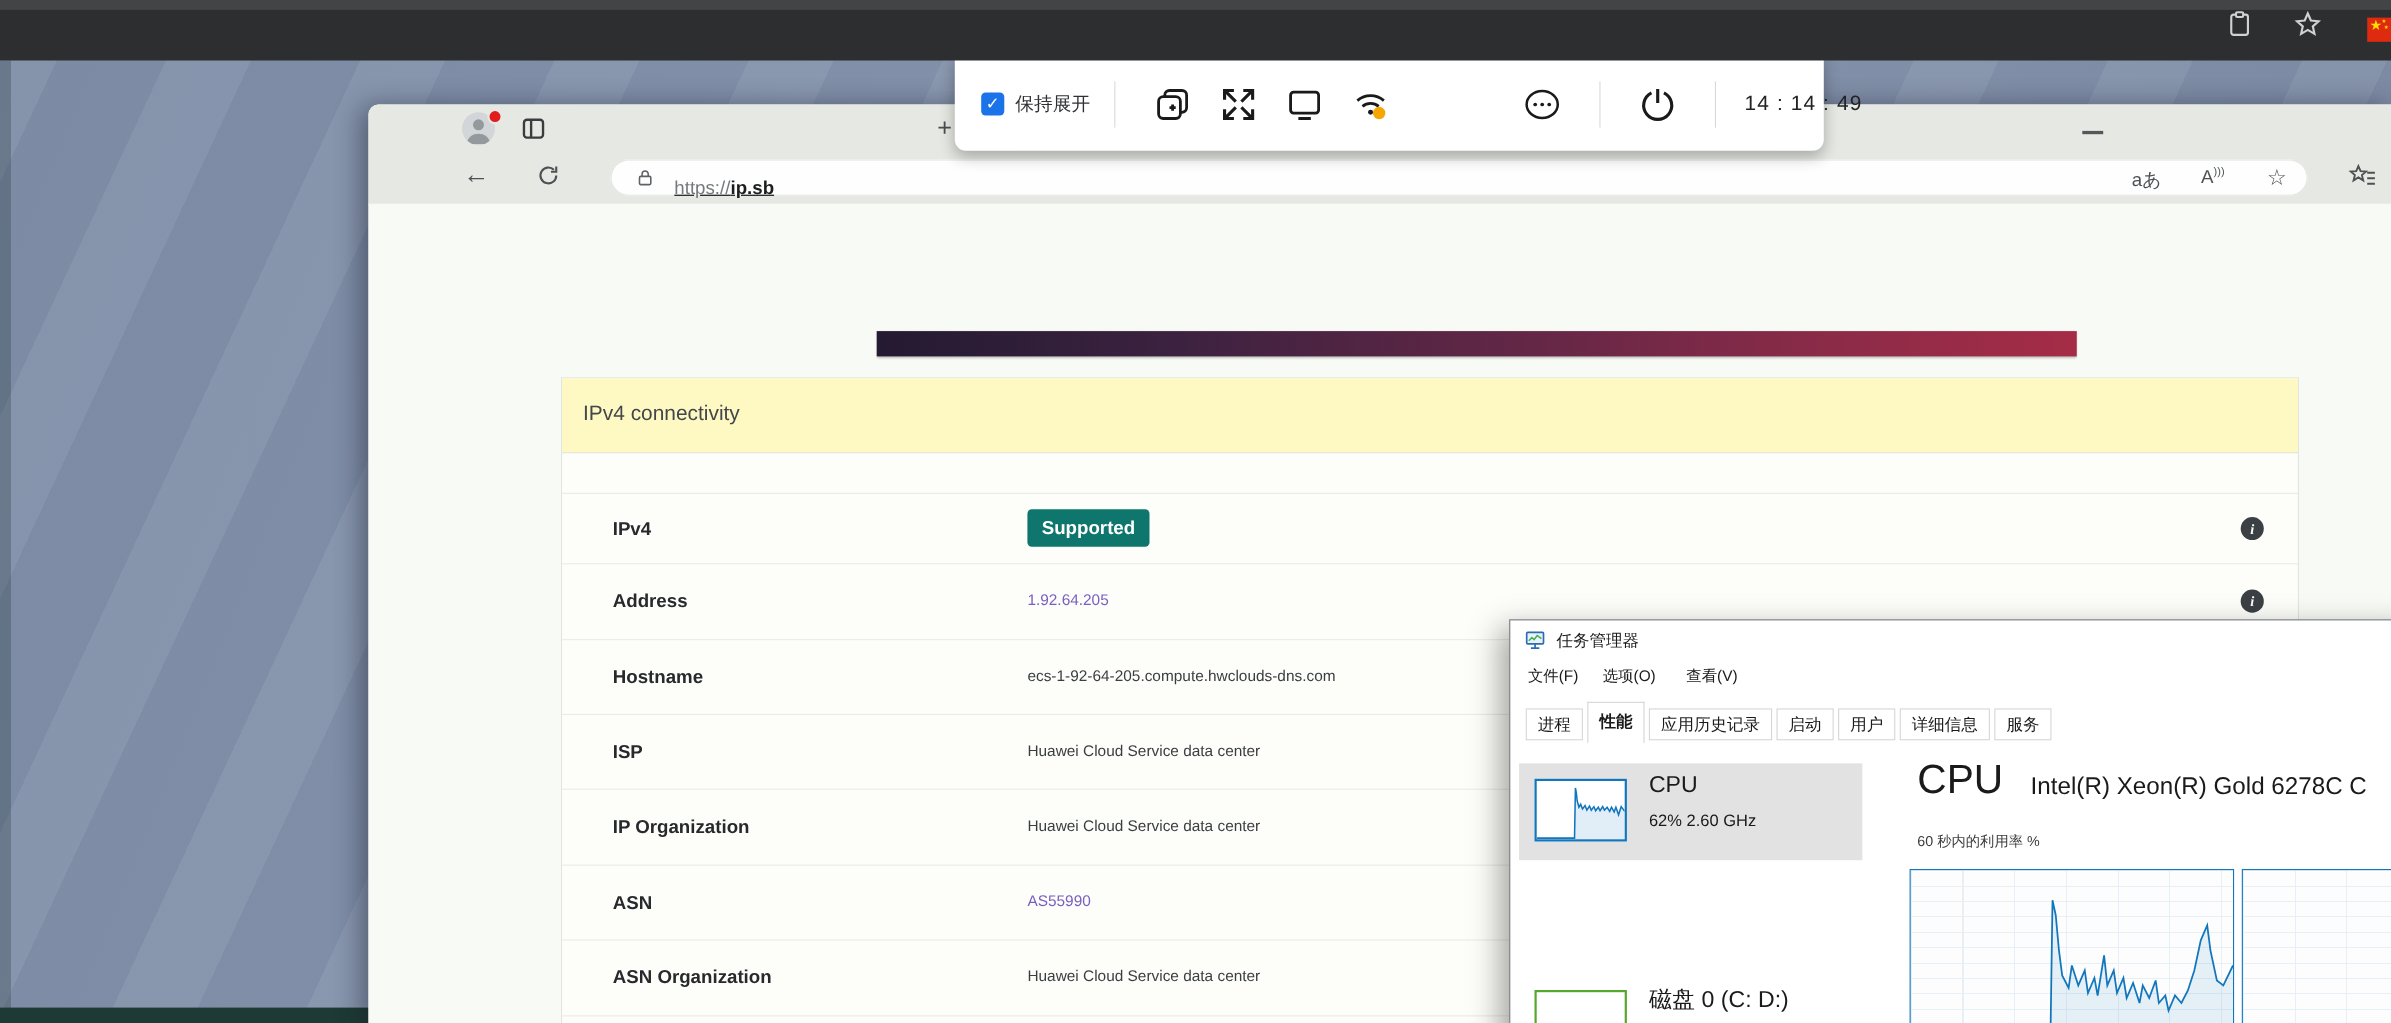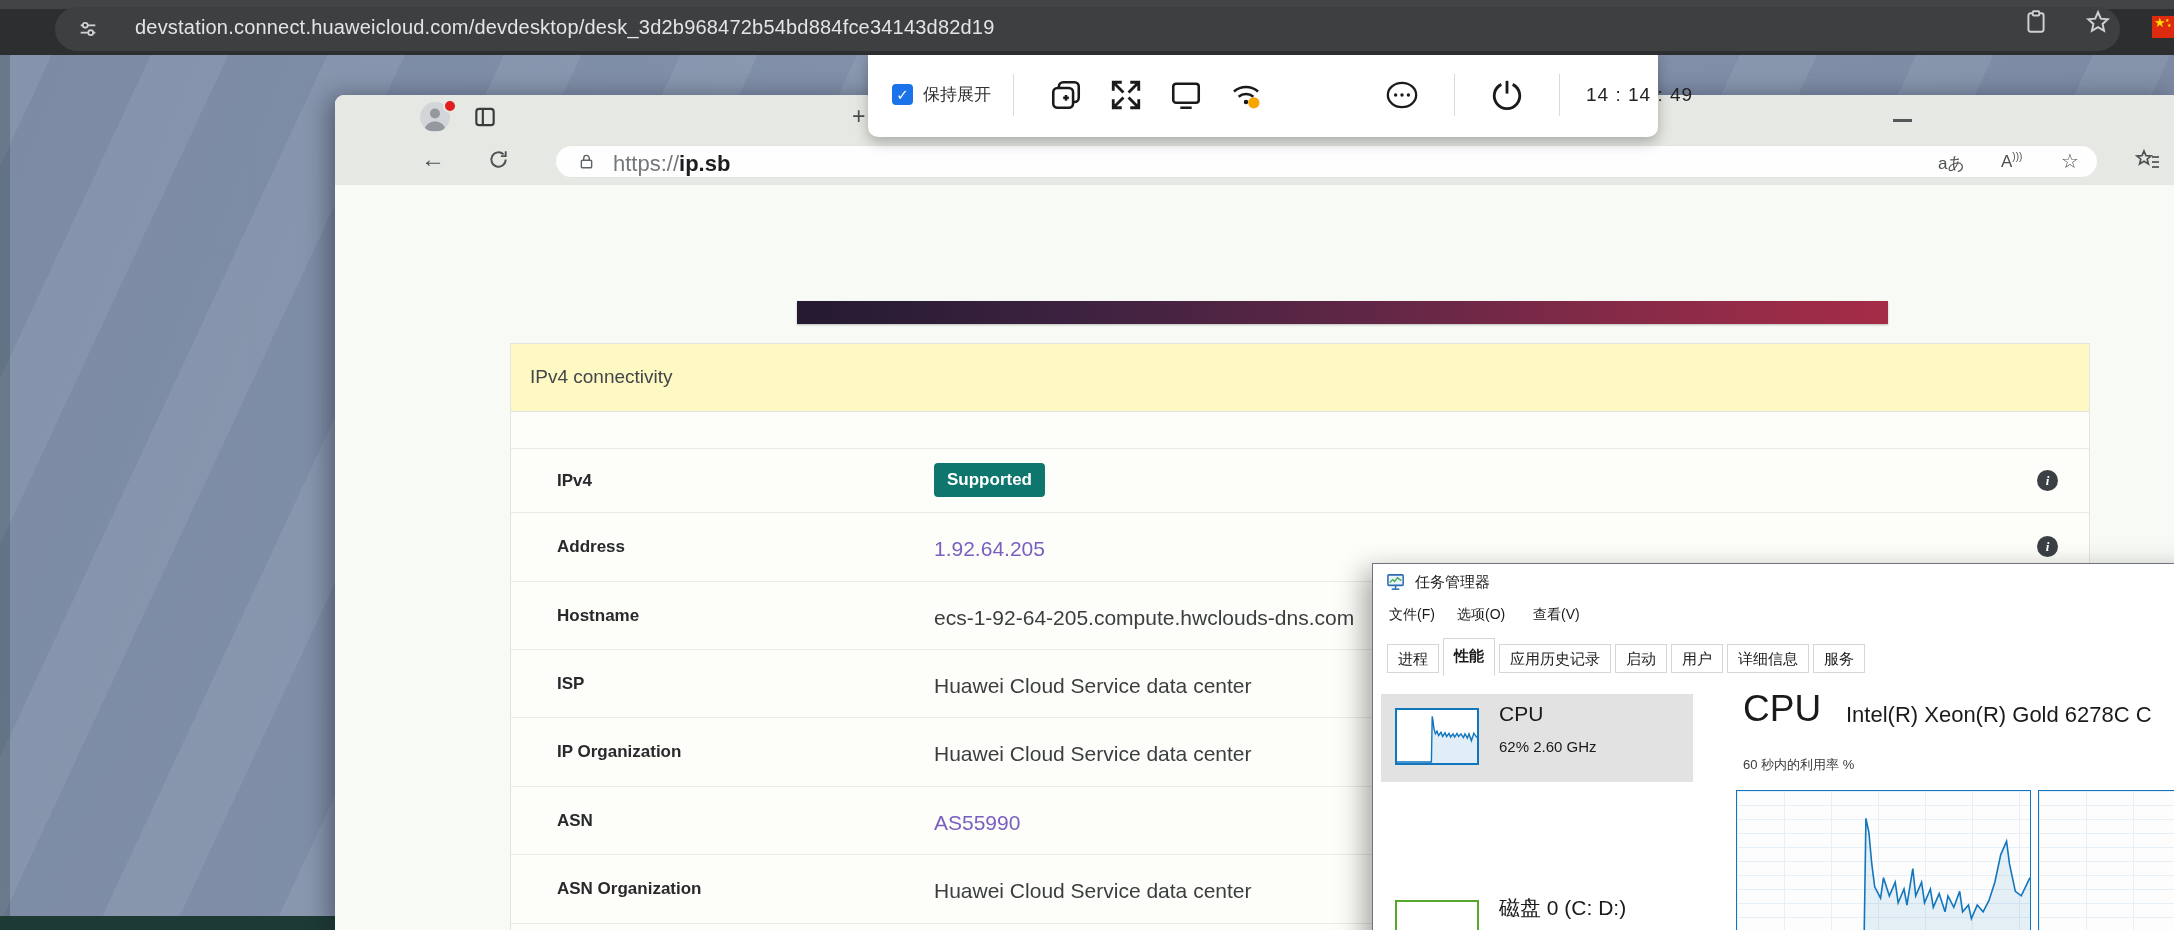--- a/index.html
+++ b/index.html
@@ -41,39 +41,39 @@
     font-size:12px;font-weight:bold;font-style:italic;text-align:center;line-height:22px;}
   .tab-title{position:absolute;left:48px;top:11px;width:238px;font-size:15px;color:#3c3f42;white-space:nowrap;overflow:hidden;}
   .tab-close{position:absolute;left:292px;top:9px;font-size:17px;color:#5a5d60;cursor:default;}
   .new-tab{position:absolute;left:517px;top:8px;font-size:23px;color:#4a4d50;}
   .win-minimize{position:absolute;left:1558px;top:24px;width:19px;height:3px;background:#55585a;}
 
   .nav-bar{position:absolute;left:0;top:44px;width:100%;height:46px;background:#e6e9e3;border-bottom:1px solid #d5d8d1;}
   .nav-ico{position:absolute;top:9px;color:#4e5154;}
   .url-field{position:absolute;left:220px;top:6px;width:1543px;height:33px;background:#fdfefd;border-radius:17px;box-shadow:inset 0 0 0 1px #e2e4df;}
   .lock{position:absolute;left:22px;top:7px;width:19px;height:19px;color:#5f6368;}
-  .url-text{position:absolute;left:58px;top:6px;font-size:22px;white-space:nowrap;}
+  .url-text{position:absolute;left:58px;top:16px;font-size:17px;white-space:nowrap;text-decoration:underline;}
   .url-scheme{color:#74787c;}
   .url-host{color:#1b1d1f;font-weight:700;}
   .field-ico{position:absolute;top:6px;font-size:17px;color:#4e5154;}
   .collections{position:absolute;left:1800px;top:9px;width:26px;height:26px;color:#4e5154;}
 
   
   .page{position:absolute;left:0;top:90px;width:100%;height:745px;background:#f8faf5;overflow:hidden;}
   .banner{position:absolute;left:462px;top:116px;width:1091px;height:23px;
     background:linear-gradient(to right,#241a31,#3c2240,#63274626,#652746,#8c2b48,#a52c47);
     background:linear-gradient(to right,#241a31 0%,#3c2240 25%,#652746 55%,#8c2b48 80%,#a52c47 100%);
     box-shadow:0 1px 2px rgba(0,0,0,0.25);}
   .card{position:absolute;left:175px;top:158px;width:1578px;height:690px;background:#fdfef9;border:1px solid #e2e5df;}
   .card-header{height:67px;background:#fef9c3;border-bottom:1px solid #e2e5df;position:relative;}
   .card-title{position:absolute;left:19px;top:22px;font-size:19px;color:#43464a;}
   .ip-table{margin-top:36px;border-top:1px solid #e9ebe5;}
   .ip-row{position:relative;border-bottom:1px solid #e9ebe5;}
   .ip-label{position:absolute;left:46px;font-size:17px;font-weight:700;color:#27292c;}
-  .ip-value{position:absolute;left:423px;font-size:21px;color:#3b3e41;white-space:nowrap;}
+  .ip-value{position:absolute;left:423px;font-size:14px;color:#3b3e41;white-space:nowrap;}
   .ip-value.link{color:#7a5fc0;}
   .badge{position:absolute;left:423px;background:#0f766e;color:#fff;font-size:17px;font-weight:700;
     padding:7px 13px;border-radius:4px;}
   .info-dot{position:absolute;left:1526px;width:21px;height:21px;border-radius:50%;background:#3b4045;color:#fff;
     font-size:13px;font-weight:700;font-style:italic;text-align:center;line-height:21px;font-family:"Liberation Serif","DejaVu Serif",serif;}
 
   
   .overlay-bar{position:absolute;left:868px;top:52px;width:790px;height:85px;background:#fff;z-index:30;
     border-radius:0 0 10px 10px;box-shadow:0 5px 14px rgba(0,0,0,0.28);display:flex;align-items:center;padding:0 0 0 24px;box-sizing:border-box;}
   .ov-check{width:21px;height:21px;border-radius:4px;background:#1a73e8;color:#fff;font-size:15px;text-align:center;line-height:21px;flex:none;}
@@ -118,29 +118,20 @@
 </style>
 </head>
 <body>
 
 <div class="wallpaper"></div>
 <div class="desktop-left-edge"></div>
 <div class="bottom-strip"></div>
 
 <div class="top-bar">
   <div class="trim"></div>
-  <div class="url-pill">
-    <svg class="site-icon" viewBox="0 0 24 24" fill="none" stroke="#cfd1d3" stroke-width="2">
-      <line x1="4" y1="8" x2="20" y2="8"></line>
-        <circle cx="9" cy="8" r="2.6" fill="#2d2e30"></circle>
-      <line x1="4" y1="16" x2="20" y2="16"></line>
-        <circle cx="15" cy="16" r="2.6" fill="#2d2e30"></circle>
-    </svg>
-    <span class="topbar-url">devstation.connect.huaweicloud.com/devdesktop/desk_3d2b968472b54bd884fce34143d82d19</span>
-  </div>
   <svg class="tb-ico" style="left:2023px" viewBox="0 0 24 24" fill="none" stroke="#cfd1d3" stroke-width="1.8">
     <rect x="5" y="4" width="14" height="17" rx="2"></rect>
       <rect x="9" y="2" width="6" height="4" rx="1" fill="#2d2e30"></rect>
   </svg>
   <svg class="tb-ico" style="left:2085px" viewBox="0 0 24 24" fill="none" stroke="#cfd1d3" stroke-width="1.8">
     <polygon points="12,3 14.6,8.9 21,9.5 16.2,13.8 17.6,20.1 12,16.8 6.4,20.1 7.8,13.8 3,9.5 9.4,8.9"></polygon>
   </svg>
   <div class="flag">
     <span class="big-star">★</span>
     <span class="small-star" style="left:13px;top:1px">★</span>

